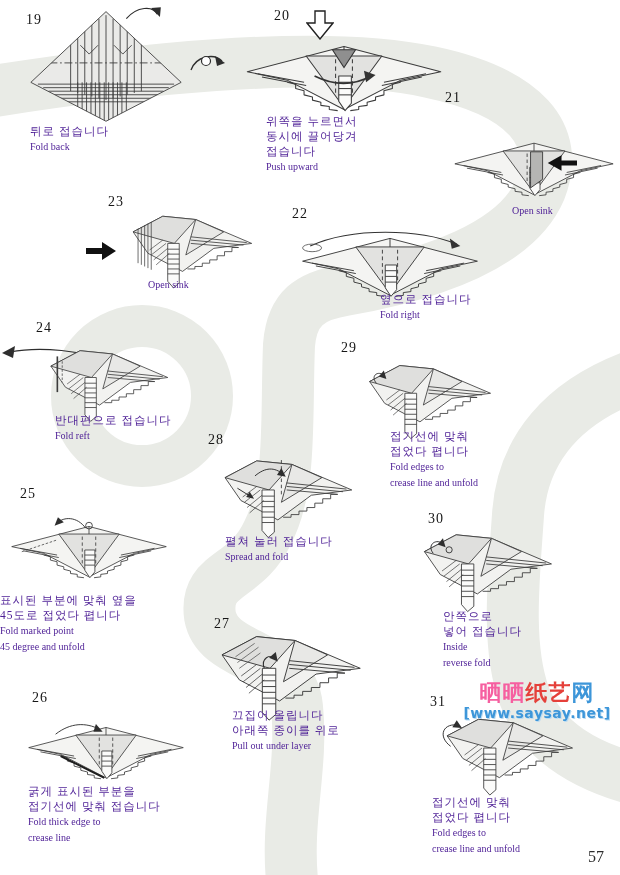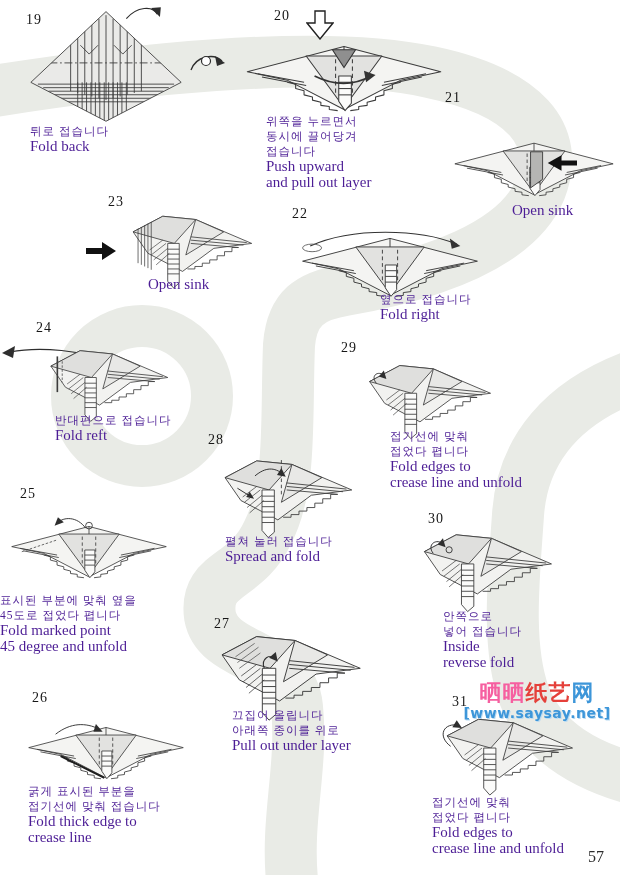--- a/index.html
+++ b/index.html
@@ -3,21 +3,21 @@
 <meta charset="utf-8">
 <style>
   html,body{margin:0;padding:0;background:#9a9a9a;}
   #page{position:relative;width:620px;height:875px;background:#ffffff;overflow:hidden;
         font-family:"Liberation Serif","DejaVu Serif",serif;}
   #bg-swirl{position:absolute;left:0;top:0;z-index:0;}
   .step-num{position:absolute;z-index:2;font-size:14px;color:#161616;letter-spacing:1px;}
   .fig{position:absolute;z-index:2;}
   .caption{position:absolute;z-index:2;text-align:left;color:#4c1d95;}
   .caption .ko{font-size:11.5px;line-height:15px;letter-spacing:1px;}
-  .caption .en{font-size:15px;line-height:15.5px;}
+  .caption .en{font-size:10px;line-height:15.5px;}
   .wm{position:absolute;z-index:3;text-align:center;font-family:"DejaVu Sans","Liberation Sans",sans-serif;line-height:1;}
   .wm-cn{font-size:22px;font-weight:bold;letter-spacing:1px;}
   .wm-url{font-size:14px;font-weight:bold;margin-top:2px;letter-spacing:0.5px;
           text-shadow:1px 1px 0 #bcdcf2;}
   .page-num{position:absolute;z-index:2;font-size:16px;color:#2c2c2c;}
   svg{display:block;}
 </style>
 </head>
 <body>
 
@@ -147,21 +147,20 @@
     <g>
       <path d="M 72,38 Q 100,52 126,38" fill="none" stroke="#333" stroke-width="1.6"></path>
       <polygon points="130,37 119,33 121,44" fill="#333"></polygon>
     </g>
   </svg>
   <div class="caption" style="left:266px;top:114px;width:160px">
     <div class="ko">위쪽을 누르면서</div>
     <div class="ko">동시에 끌어당겨</div>
     <div class="ko">접습니다</div>
     <div class="en">Push upward</div>
-    <div class="en">and pull out layer</div>
   </div>
 
   <div class="step-num" style="left:445px;top:90px">21</div>
   <svg class="fig" style="left:448px;top:130px" width="172" height="78" viewBox="0 0 200 80">
     <use href="#fig-wide"></use>
     <polygon points="96,20 110,20 110,52 96,62" fill="#b5b5b3" stroke="#333" stroke-width="1"></polygon>
     <polygon points="150,30 132,30 132,24 116,33 132,42 132,36 150,36" fill="#111"></polygon>
   </svg>
   <div class="caption" style="left:512px;top:203px;width:105px">
     <div class="en">Open sink</div>
@@ -312,21 +311,21 @@
       <polygon points="96,21 88,12 85,21" fill="#2e2e2e"></polygon>
     </g>
   </svg>
   <div class="caption" style="left:28px;top:784px;width:185px">
     <div class="ko">굵게 표시된 부분을</div>
     <div class="ko">접기선에 맞춰 접습니다</div>
     <div class="en">Fold thick edge to</div>
     <div class="en">crease line</div>
   </div>
 
-  <div class="step-num" style="left:452px;top:694px">31</div>
+  <div class="step-num" style="left:430px;top:694px">31</div>
   <svg class="fig" style="left:428px;top:708px" width="148" height="94" viewBox="0 0 170 100">
     <use href="#fig-boot"></use>
     <g>
       <path d="M 26,40 C 10,28 18,12 36,16" fill="none" stroke="#2e2e2e" stroke-width="1.1"></path>
       <polygon points="39,19 33,10 28,18" fill="#2e2e2e"></polygon>
     </g>
   </svg>
   <div class="caption" style="left:432px;top:795px;width:160px">
     <div class="ko">접기선에 맞춰</div>
     <div class="ko">접었다 폅니다</div>

